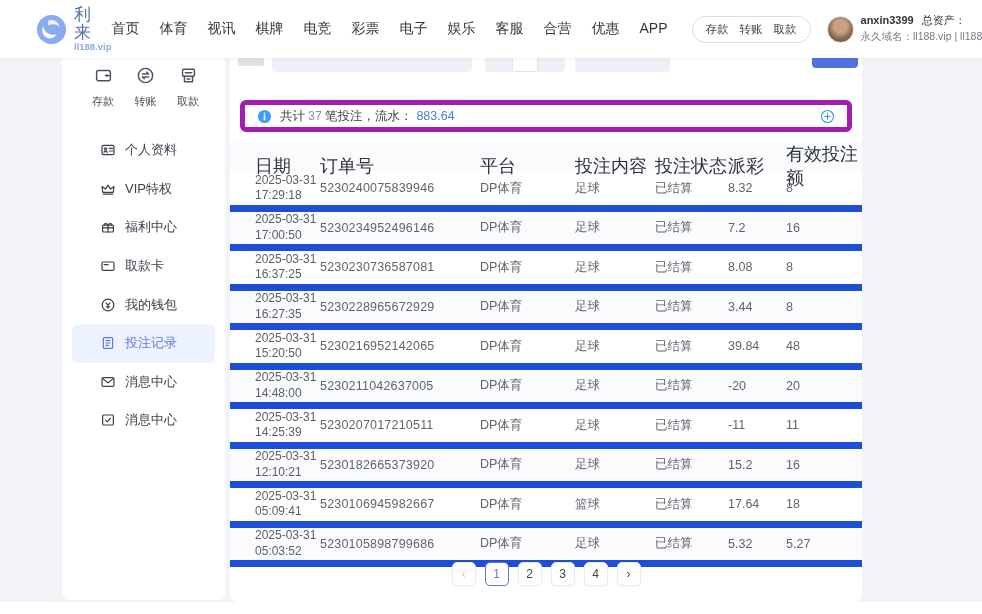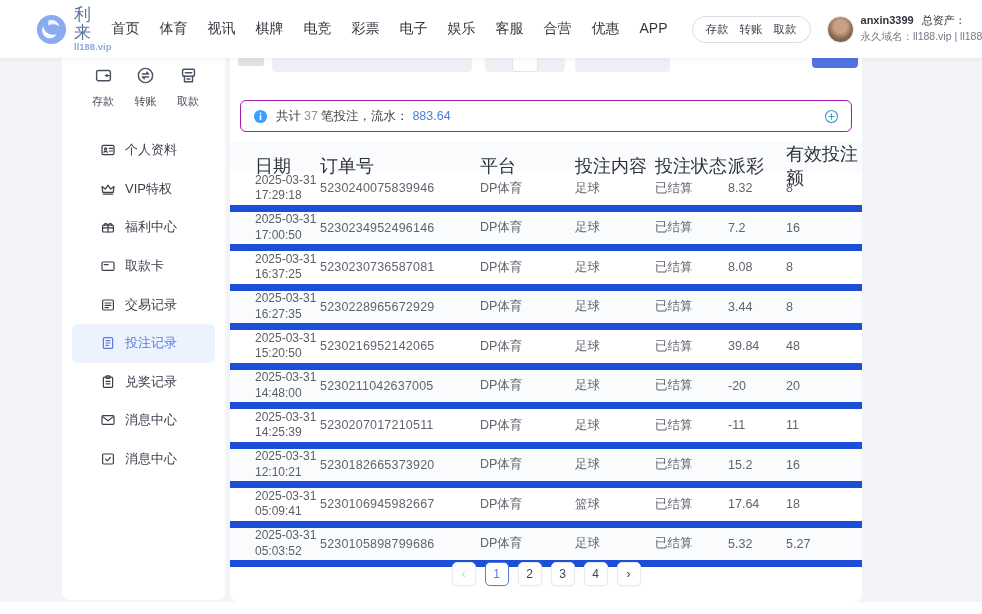--- a/index.html
+++ b/index.html
@@ -53,21 +53,21 @@
   
   .filter-row { position:absolute; top:18px; left:0; width:100%; height:36px; }
   .f-label-blur { position:absolute; left:8px; top:9px; width:26px; height:9px; background:#c9cbd2; opacity:.55; border-radius:2px; }
   .f-input { position:absolute; left:42px; top:6px; width:200px; height:18px; background:#eef0f5; border-radius:4px; }
   .f-seg1 { position:absolute; left:255px; top:6px; width:80px; height:18px; background:#eef0f5; border-radius:4px; }
   .f-seg1 .seg-mid { position:absolute; left:27px; top:0; width:26px; height:18px; background:#fff; border:1px solid #e3e5ea; border-radius:3px; }
   .f-seg2 { position:absolute; left:345px; top:6px; width:95px; height:18px; background:#eef0f5; border-radius:4px; }
   .f-btn { position:absolute; right:4px; top:0px; width:46px; height:20px; background:#5272e0; border-radius:0 0 4px 4px; cursor:pointer; }
 
   
-  .summary { position:absolute; top:70px; left:10px; width:612px; height:32px; border:1px solid #a21caf;
+  .summary { position:absolute; top:70px; left:10px; width:612px; height:32px; border:5px solid #a21caf;
              border-radius:6px; display:flex; align-items:center; padding:0 12px; background:#fff; }
   .summary .info-icon svg { width:15px; height:15px; display:block; }
   .sum-text { margin-left:8px; font-size:12.5px; color:#3c3f45; }
   .sum-count { color:#8a93a6; margin:0 3px; }
   .sum-turnover { color:#4a7fd9; margin-left:4px; }
   .plus-icon { margin-left:auto; cursor:pointer; }
   .plus-icon svg { width:15px; height:15px; display:block; }
 
   
   .grid7 { display:grid; grid-template-columns:65px 160px 95px 80px 73px 58px 1fr; align-items:center; padding-left:25px; }
@@ -156,51 +156,41 @@
         <div class="side-item">
           <span class="icon">
             <svg viewBox="0 0 16 16" fill="none" stroke="currentColor" stroke-width="1.2" stroke-linecap="round" stroke-linejoin="round">
               <rect x="2" y="4" width="12" height="8.4" rx="1.2"></rect>
               <path d="M4.2 6.6h4"></path>
             </svg>
           </span>
           <span class="s-label">取款卡</span>
         </div>
 
-
-        <div class="side-item">
-          <span class="icon">
-            <svg viewBox="0 0 16 16" fill="none" stroke="currentColor" stroke-width="1.2" stroke-linecap="round" stroke-linejoin="round">
-              <rect x="2.6" y="3" width="10.8" height="10" rx="1.2"></rect>
-              <path d="M5 6h6M5 8.3h6M5 10.6h3.4"></path>
-            </svg>
-          </span>
-          <span class="s-label">交易记录</span>
-        </div>
+        <div class="side-item">
+          <span class="icon">
+            <svg viewBox="0 0 16 16" fill="none" stroke="currentColor" stroke-width="1.2" stroke-linecap="round" stroke-linejoin="round">
+              <circle cx="8" cy="8" r="5.8"></circle>
+              <path d="M5.9 5.9 8 8.2l2.1-2.3M8 8.2v3M6.3 9.8h3.4"></path>
+            </svg>
+          </span>
+          <span class="s-label">我的钱包</span>
+        </div>
+
 
         <div class="side-item active">
           <span class="icon">
             <svg viewBox="0 0 16 16" fill="none" stroke="currentColor" stroke-width="1.2" stroke-linecap="round" stroke-linejoin="round">
               <rect x="3.4" y="2.6" width="9.2" height="10.8" rx="1"></rect>
               <path d="M6 5.6h4M6 8h4M6 10.4h2.4"></path>
             </svg>
           </span>
           <span class="s-label">投注记录</span>
         </div>
 
-        <div class="side-item">
-          <span class="icon">
-            <svg viewBox="0 0 16 16" fill="none" stroke="currentColor" stroke-width="1.2" stroke-linecap="round" stroke-linejoin="round">
-              <rect x="3.4" y="3.2" width="9.2" height="10.2" rx="1"></rect>
-              <rect x="6" y="1.9" width="4" height="2.6" rx=".8"></rect>
-              <path d="M6 7.4h4M6 9.8h4"></path>
-            </svg>
-          </span>
-          <span class="s-label">兑奖记录</span>
-        </div>
 
         <div class="side-item">
           <span class="icon">
             <svg viewBox="0 0 16 16" fill="none" stroke="currentColor" stroke-width="1.2" stroke-linecap="round" stroke-linejoin="round">
               <rect x="2" y="3.6" width="12" height="8.8" rx="1.2"></rect>
               <path d="m2.6 4.6 5.4 4.2 5.4-4.2"></path>
             </svg>
           </span>
           <span class="s-label">消息中心</span>
         </div>

